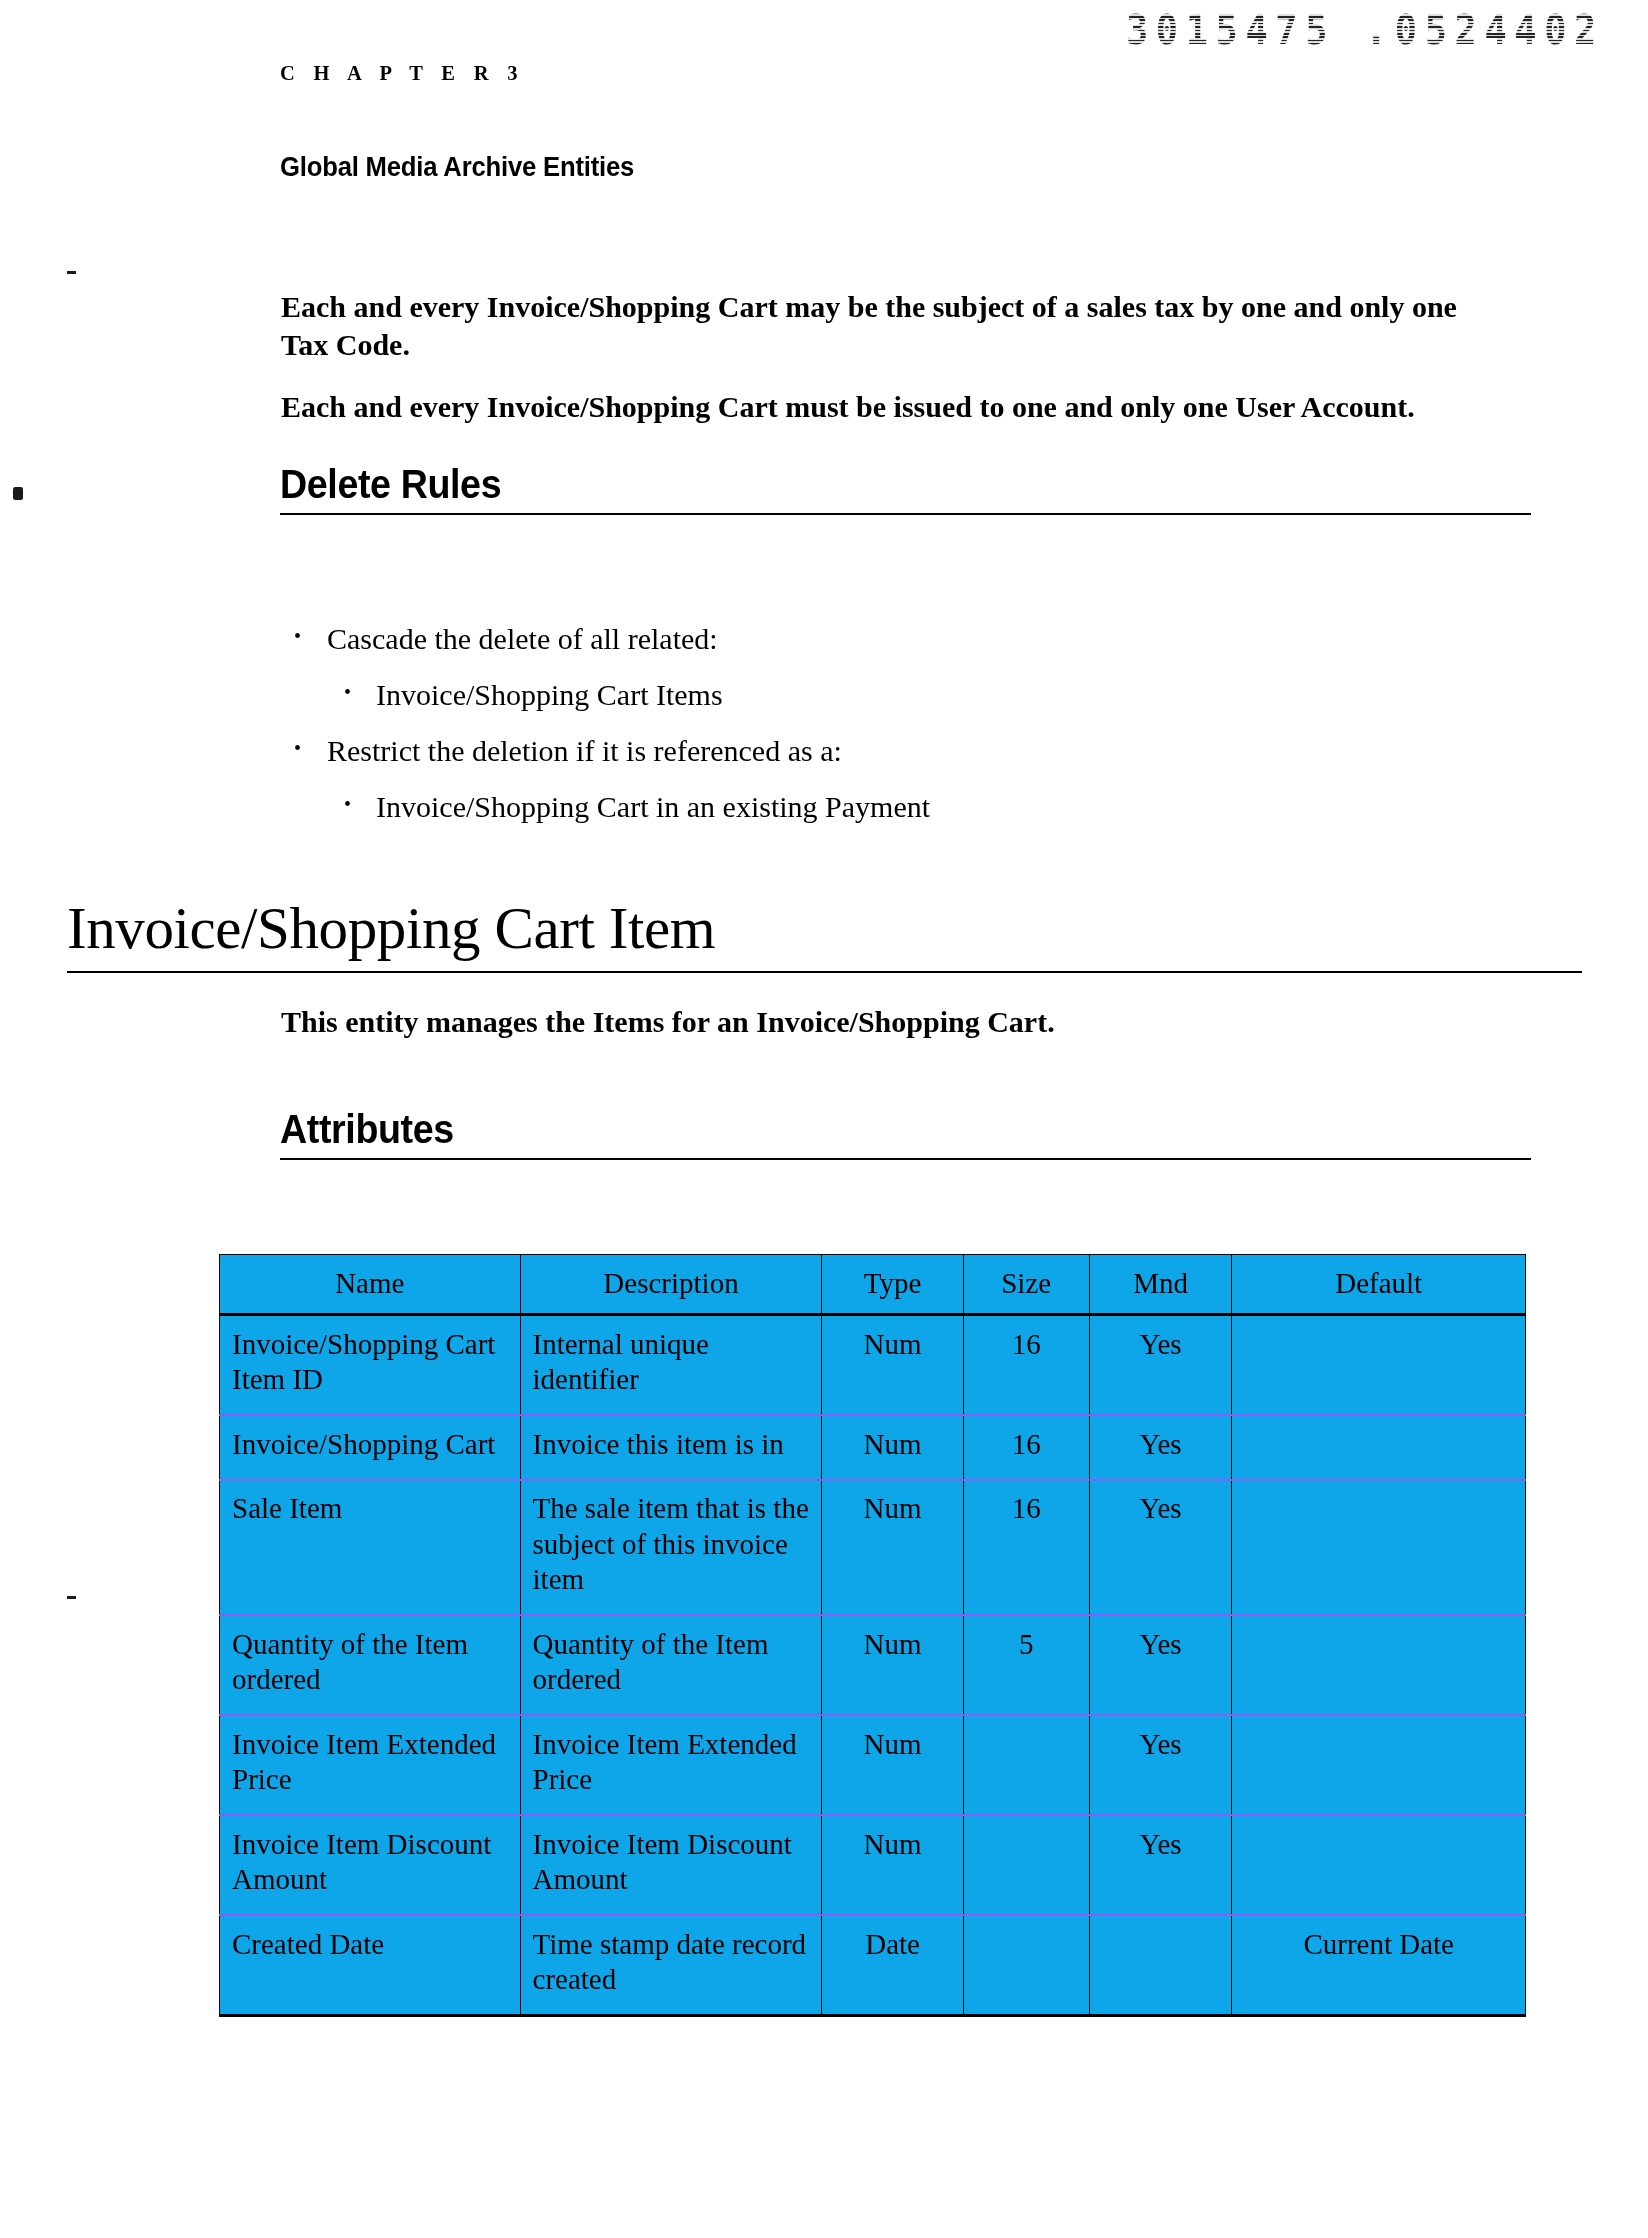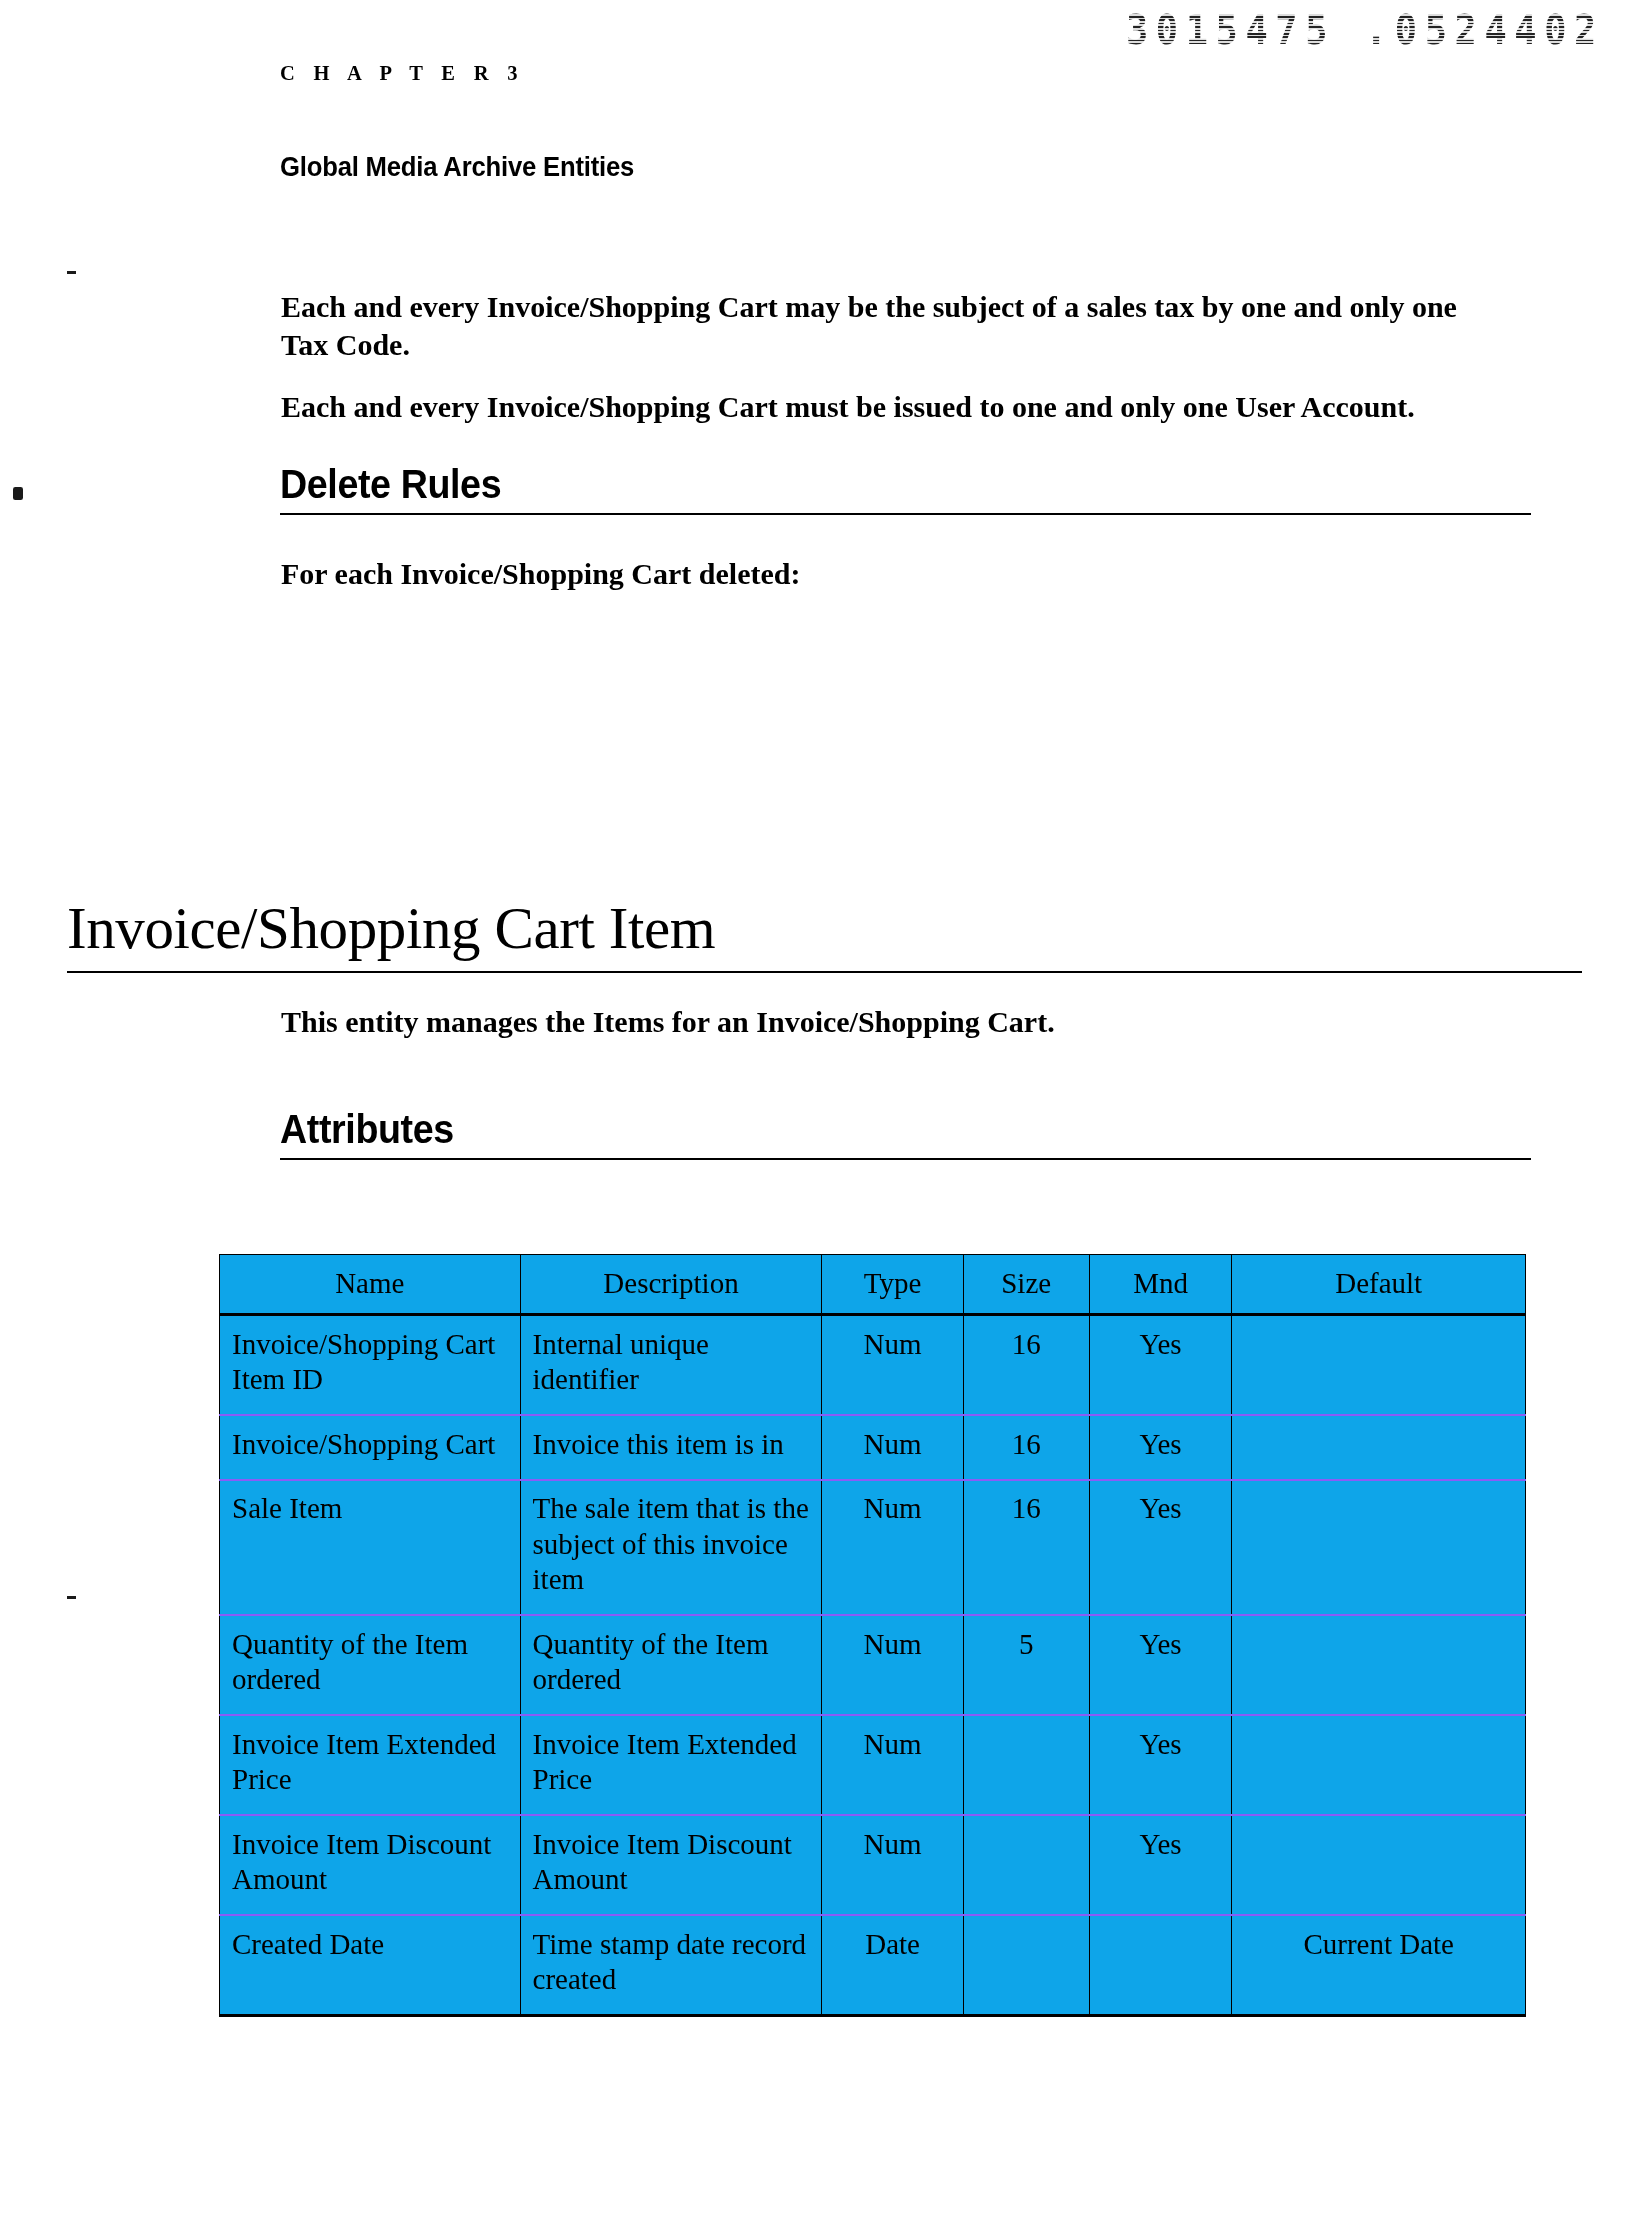--- a/index.html
+++ b/index.html
@@ -222,24 +222,27 @@
   <div class="body-col" style="top:288px;">
     <p class="para">Each and every Invoice/Shopping Cart may be the subject of a sales tax by one and only one Tax Code.</p>
     <p class="para">Each and every Invoice/Shopping Cart must be issued to one and only one User Account.</p>
   </div>
 
   <div class="sec-head" style="top:462px;">
     <span class="sec-title">Delete Rules</span>
     <div class="rule"></div>
   </div>
 
-  <div class="body-col" style="top:555px;">
-    <p class="para">For each Invoice/Shopping Cart deleted:</p>
-  </div>
-
+
+  <div class="bullets" style="top:621px;">
+    <div class="bullet-l1">Cascade the delete of all related:</div>
+    <div class="bullet-l2">Invoice/Shopping Cart Items</div>
+    <div class="bullet-l1">Restrict the deletion if it is referenced as a:</div>
+    <div class="bullet-l2">Invoice/Shopping Cart in an existing Payment</div>
+  </div>
 
   <div class="entity-head" style="top:894px;">
     <span class="entity-title">Invoice/Shopping Cart Item</span>
     <div class="rule"></div>
   </div>
 
   <div class="body-col" style="top:1003px;">
     <p class="para">This entity manages the Items for an  Invoice/Shopping Cart.</p>
   </div>
 

